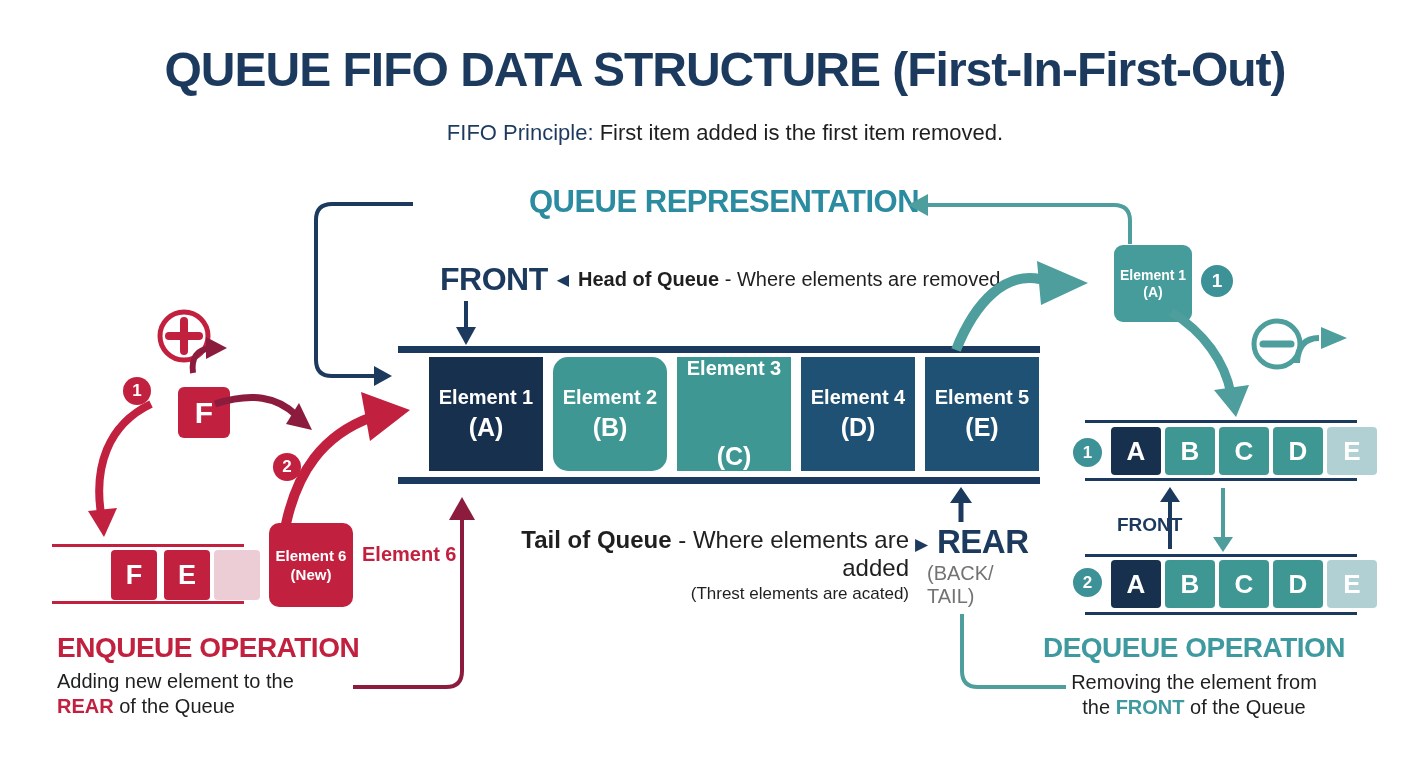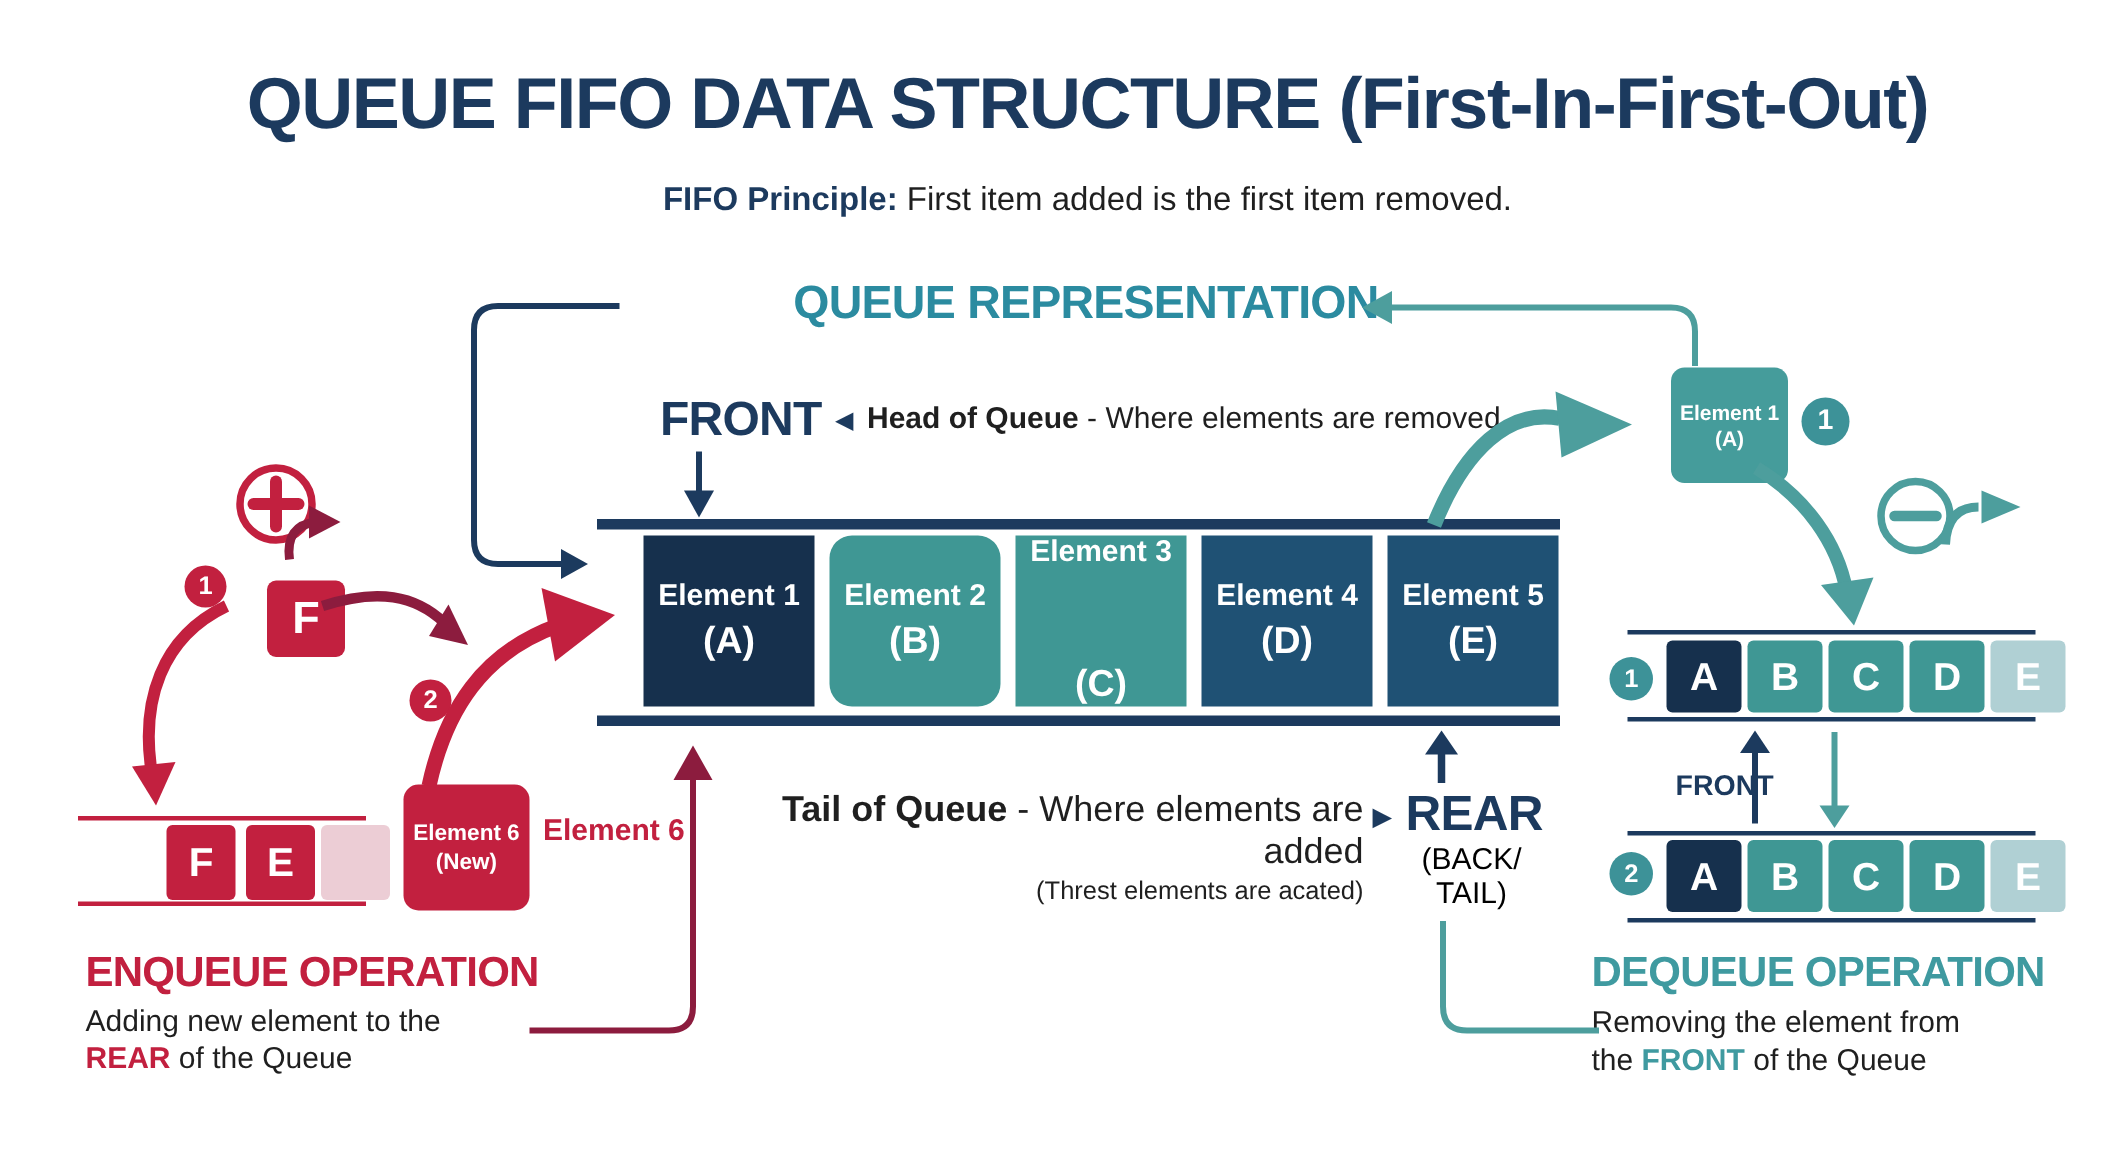--- a/index.html
+++ b/index.html
@@ -2,21 +2,21 @@
 <html><head>
 <meta charset="utf-8">
 <style>
   html,body{margin:0;padding:0;background:#fff;}
   .canvas{position:relative;width:1408px;height:768px;background:#ffffff;overflow:hidden;
           font-family:"Liberation Sans", sans-serif;color:#1f1f1f;}
   .abs{position:absolute;margin-left:21px;}
   .navy{color:#1c3a5e;}
   .crimson{color:#c2203f;}
   .teal{color:#3f9aa0;}
-  .bold{font-weight:bold;}
+  .bold{font-weight:normal;}
 
   .title{left:0;top:42px;width:1408px;text-align:center;font-size:48px;font-weight:bold;
          letter-spacing:-1px;color:#1c3a5e;}
   .subtitle{left:0;top:120px;width:1408px;text-align:center;font-size:22px;}
   .qr-heading{left:480px;top:184px;width:446px;text-align:center;font-size:31px;font-weight:bold;
               letter-spacing:-0.5px;color:#2b8ba0;}
 
   .front-row{left:419px;top:261px;display:flex;align-items:center;gap:9px;}
   .front-label{font-size:32px;font-weight:bold;color:#1c3a5e;letter-spacing:-0.5px;}
   .front-ptr{font-size:16px;color:#1c3a5e;}
@@ -31,21 +31,21 @@
   .c-steel{background:#1f5174;}
   .c-pale{background:#b0d0d4;}
   .c-pink{background:#eccdd5;}
 
   .tail-block{left:500px;top:526px;width:388px;text-align:right;}
   .tail-l1{font-size:24px;}
   .tail-l2{font-size:17px;margin-top:2px;}
   .rear-ptr{left:894px;top:534px;font-size:17px;color:#1c3a5e;}
   .rear-label{left:916px;top:523px;width:88px;text-align:center;font-size:33px;font-weight:bold;
               color:#1c3a5e;letter-spacing:-0.5px;}
-  .rear-paren{left:906px;top:562px;width:108px;text-align:center;font-size:20px;color:#000000;line-height:23px;}
+  .rear-paren{left:906px;top:562px;width:108px;font-size:20px;color:#737373;line-height:23px;}
 
   .badge{border-radius:50%;color:#fff;font-weight:bold;display:flex;align-items:center;
          justify-content:center;z-index:3;}
   .b-crimson{background:#c2203f;}
   .b-teal{background:#3d9298;}
 
   .fbox{left:157px;top:387px;width:52px;height:51px;background:#c2203f;border-radius:6px;
         display:flex;align-items:center;justify-content:center;color:#fff;font-weight:bold;font-size:30px;z-index:2;}
   .minicellL{top:550px;width:46px;height:50px;border-radius:4px;display:flex;align-items:center;
              justify-content:center;color:#fff;font-weight:bold;font-size:27px;z-index:2;}
@@ -57,21 +57,21 @@
   .enq-block{left:36px;width:340px;text-align:left;}
   .op-title{font-size:28px;font-weight:bold;letter-spacing:-0.5px;}
   .op-line{font-size:20px;}
 
   .removedbox{left:1093px;top:245px;width:78px;height:77px;background:#459c9b;border-radius:9px;
               display:flex;flex-direction:column;align-items:center;justify-content:center;color:#fff;
               font-weight:bold;font-size:14px;line-height:17px;z-index:2;}
   .minicellR{width:50px;height:48px;border-radius:4px;display:flex;align-items:center;
              justify-content:center;color:#fff;font-weight:bold;font-size:26px;z-index:2;}
   .front-right{left:1096px;top:514px;font-size:19px;font-weight:bold;color:#1c3a5e;}
-  .deq-block{left:1040px;width:346px;text-align:left;}
+  .deq-block{left:1000px;width:346px;text-align:center;}
 
   svg.overlay{position:absolute;left:0;top:0;z-index:4;pointer-events:none;}
 </style>
 </head>
 <body>
 
 <div class="canvas">
 
   <div class="abs title">QUEUE FIFO DATA STRUCTURE (First-In-First-Out)</div>
   <div class="abs subtitle">

